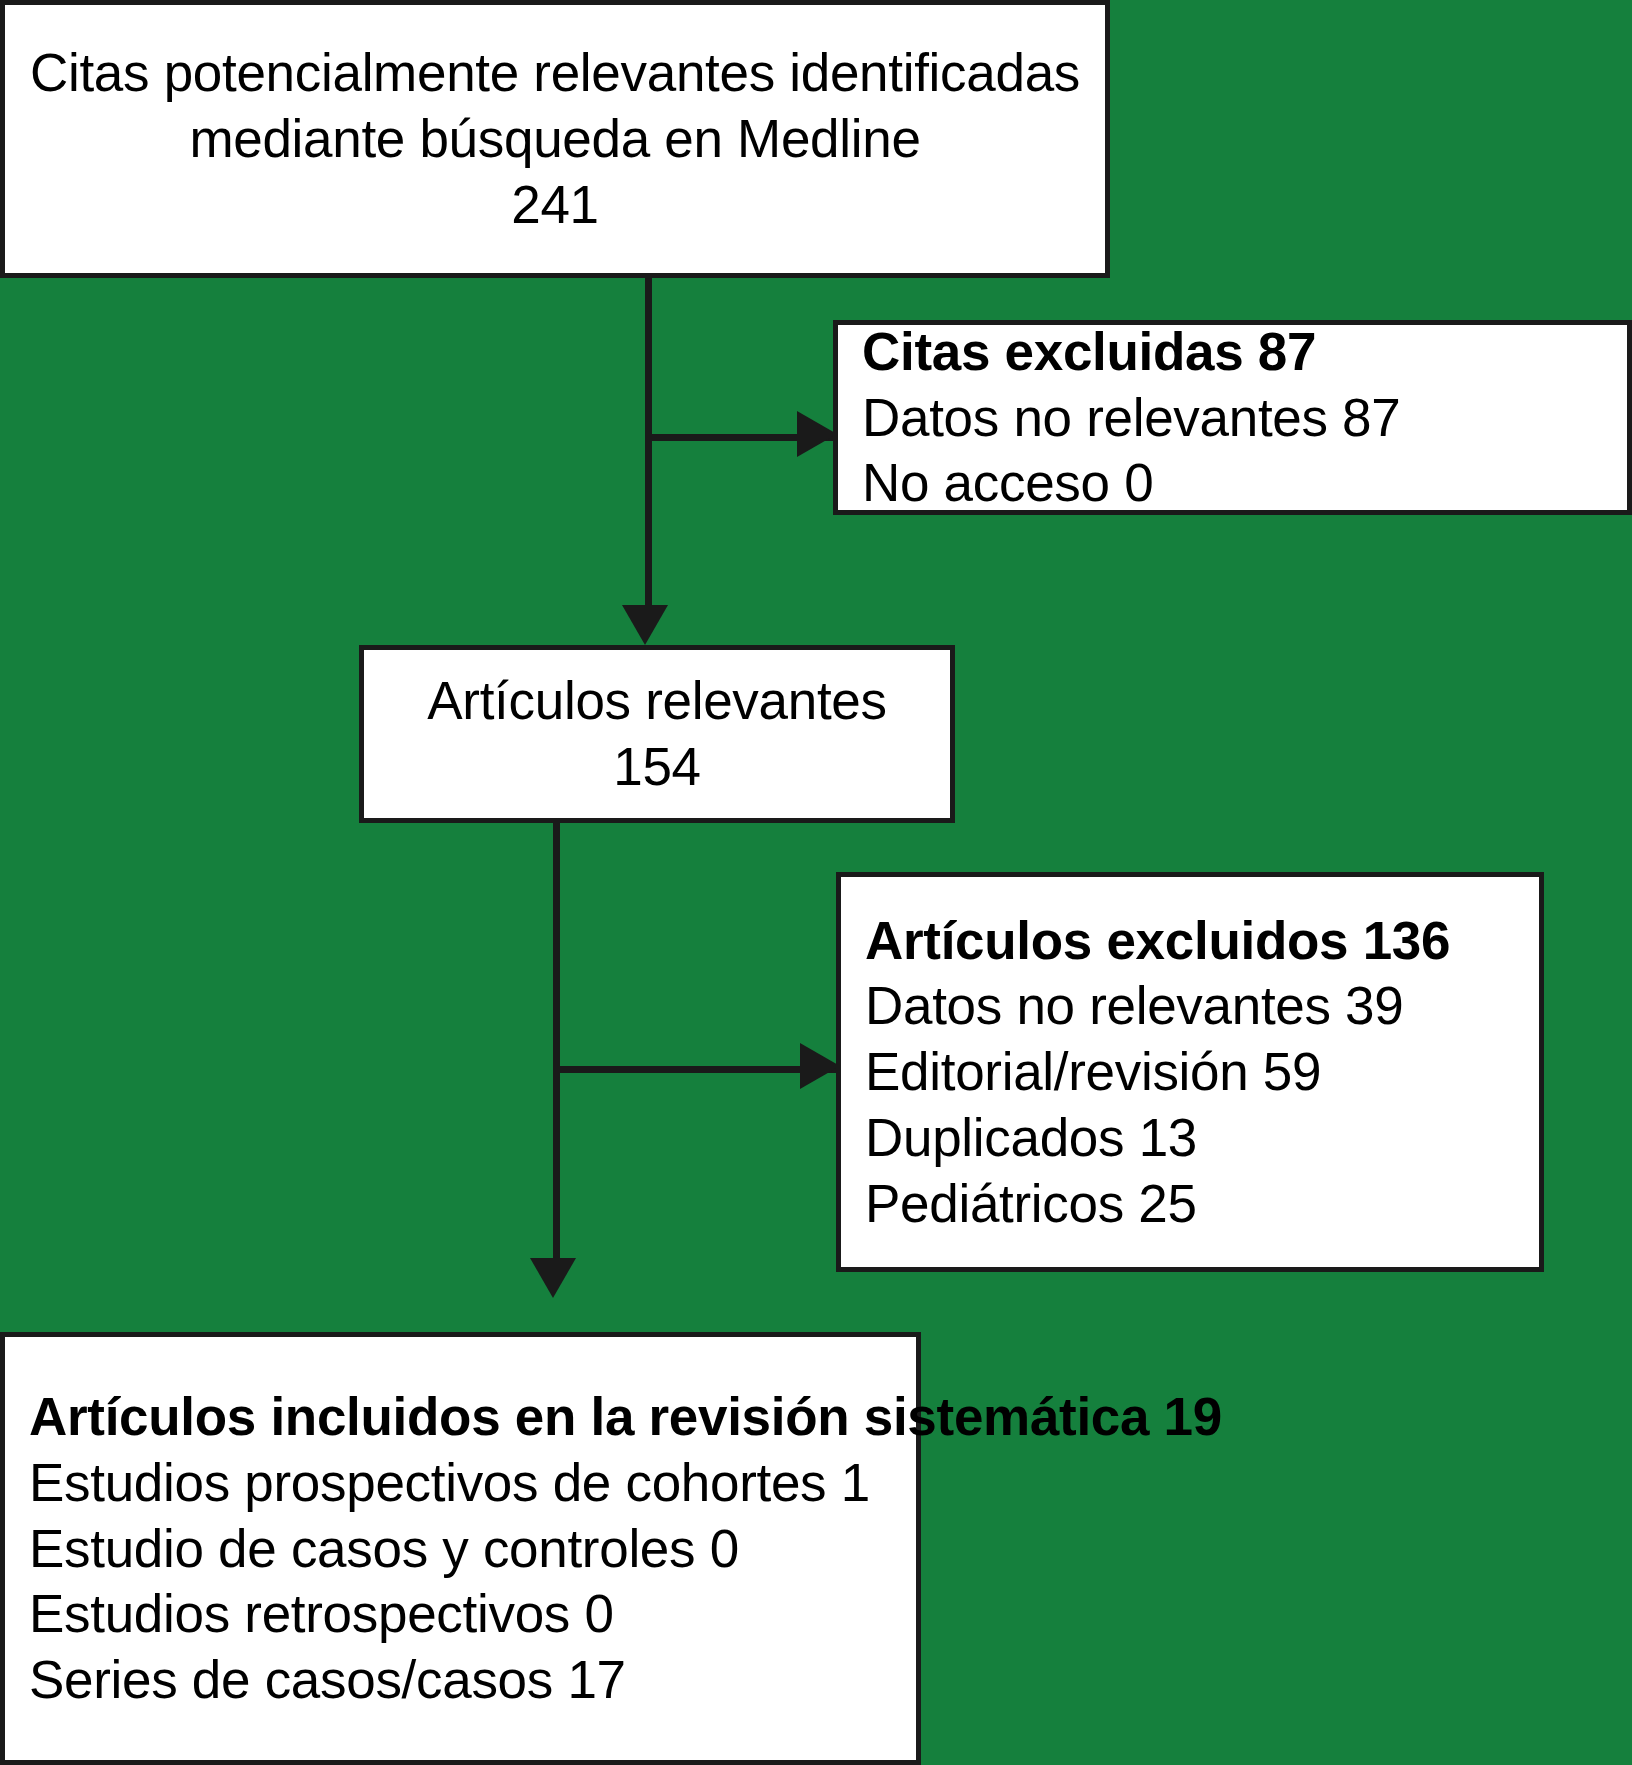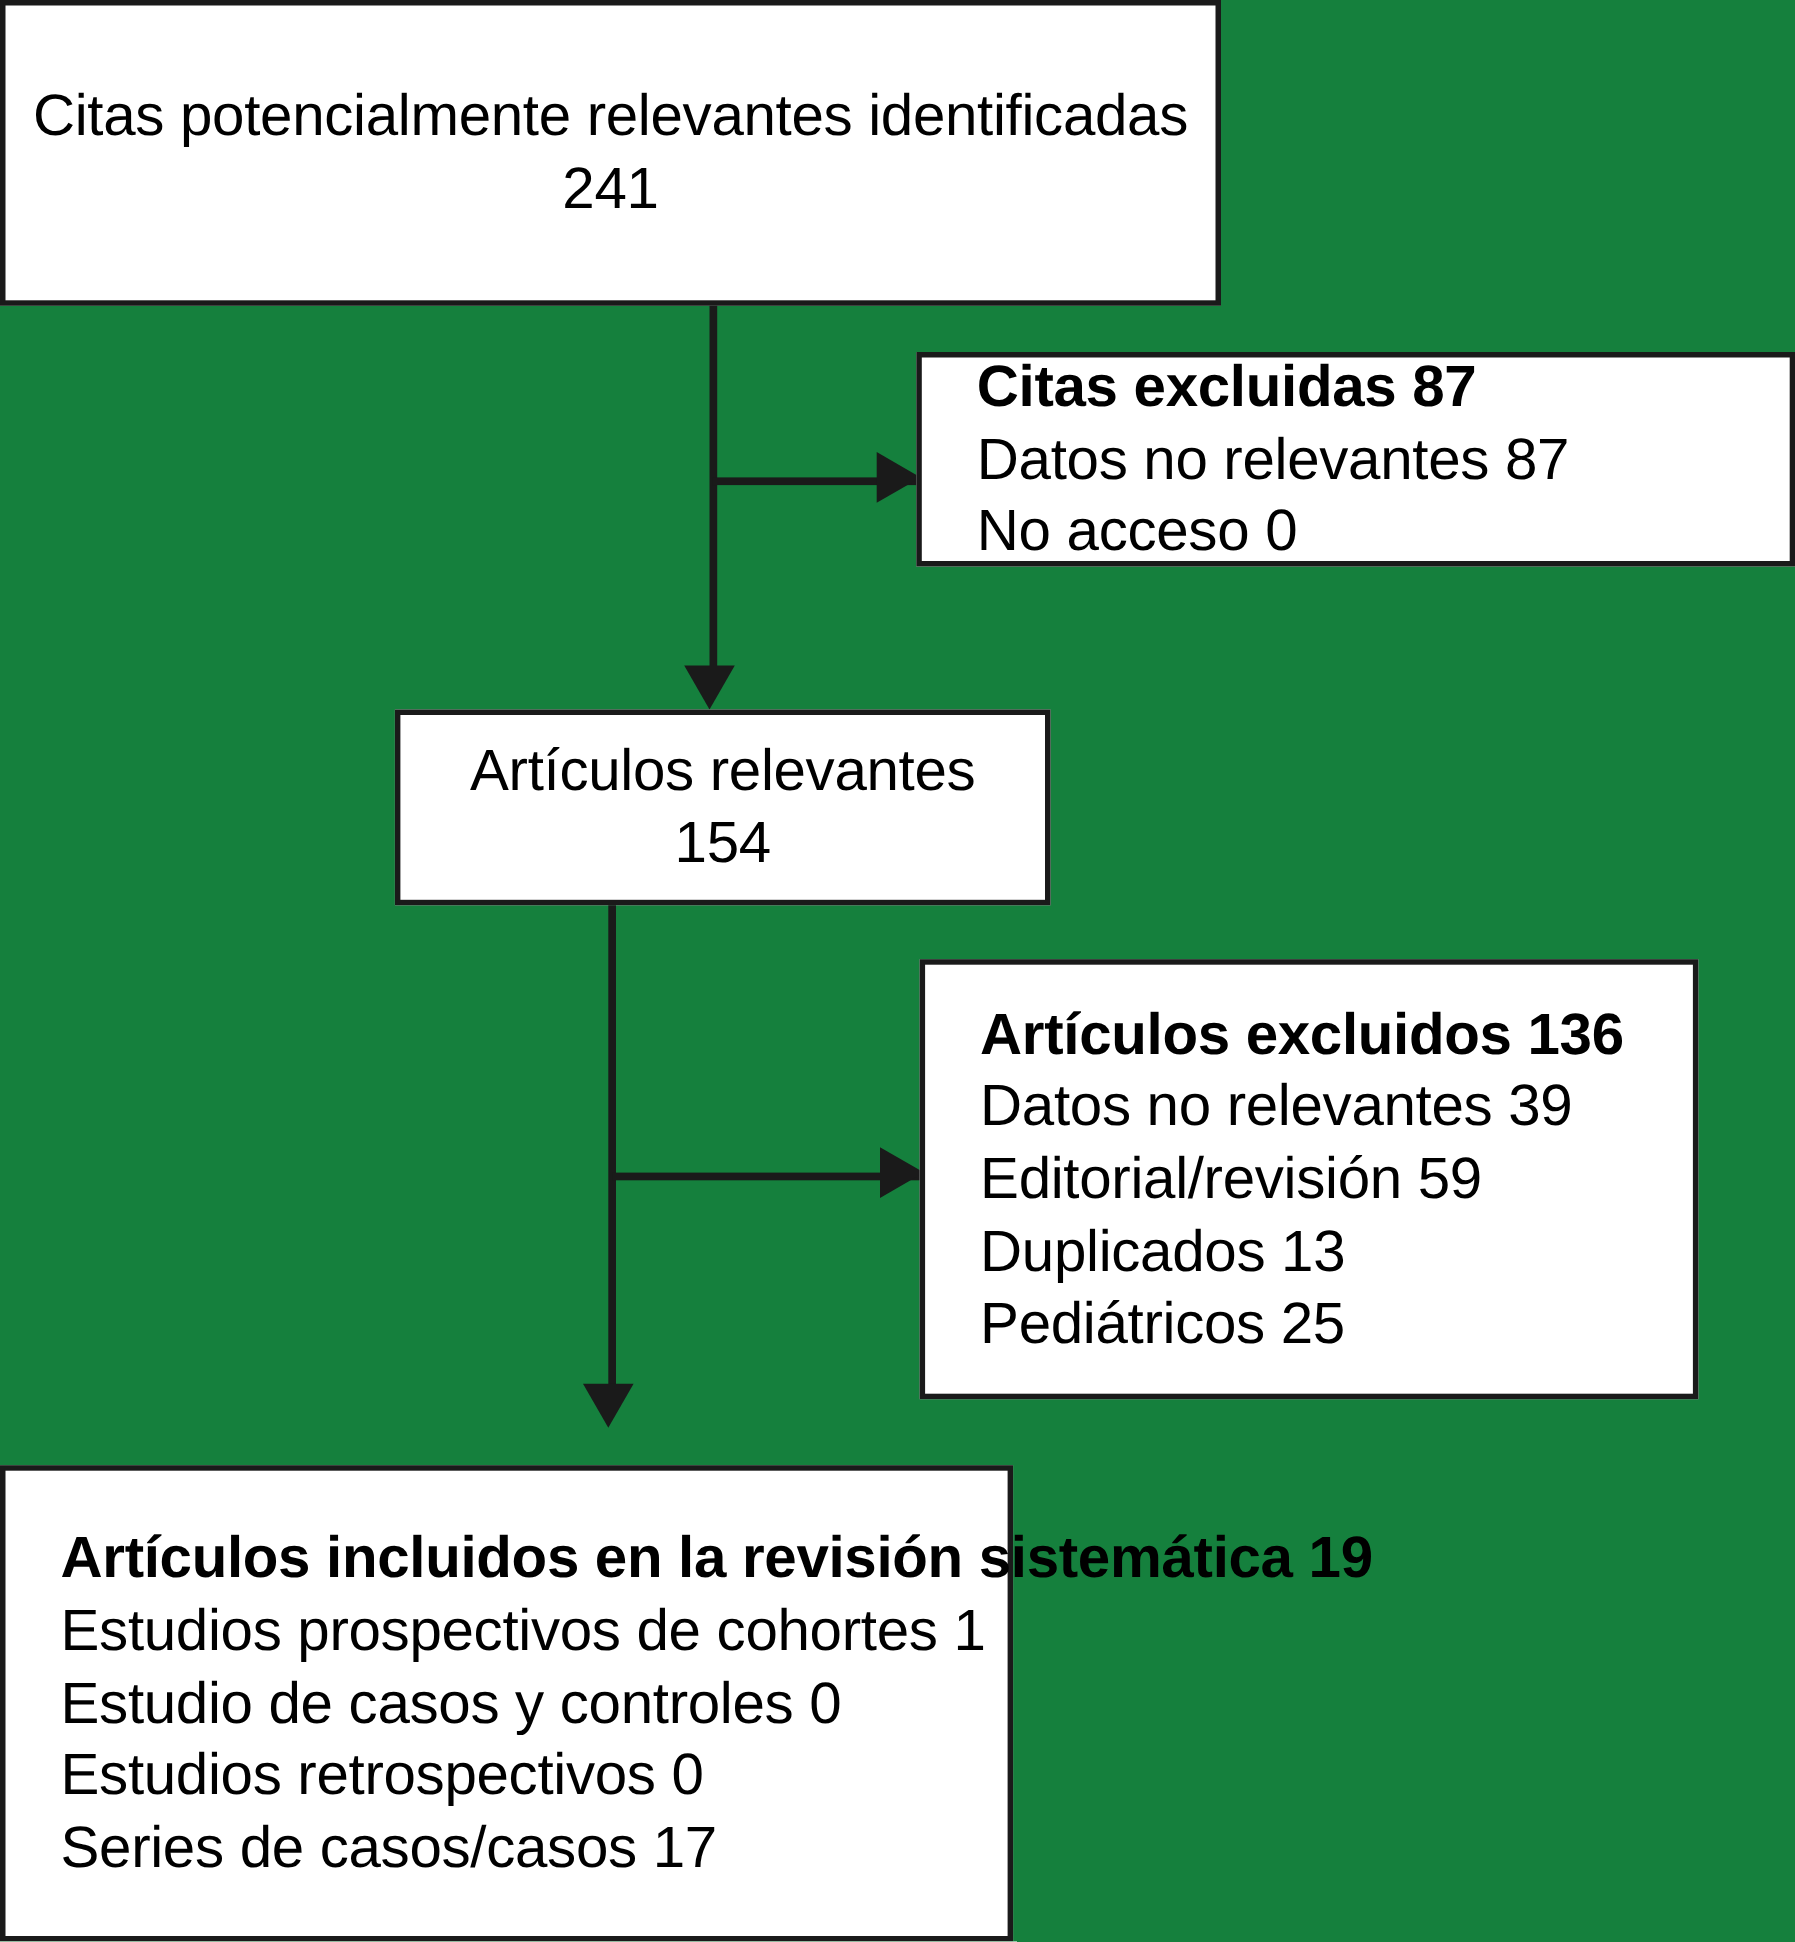--- a/index.html
+++ b/index.html
@@ -35,21 +35,21 @@
     white-space: nowrap;
     letter-spacing: -0.3px;
   }
   .bold {
     font-weight: bold;
   }
   .center .line-text {
     text-align: center;
   }
   .left-pad {
-    padding-left: 50px;
+    padding-left: 24px;
   }
 
   
   #box-sources {
     left: 0px;
     top: 0px;
     width: 1110px;
     height: 278px;
   }
   #box-sources .box-inner { justify-content: center; }
@@ -124,20 +124,21 @@
   #arrow-to-excluded-articles { left: 800px; top: 1043px; }
 </style>
 </head>
 <body>
 
 <div id="flowchart">
 
   <div class="box center" id="box-sources">
     <div class="box-inner">
       <div class="line-text">Citas potencialmente relevantes identificadas</div>
+      <div class="line-text">mediante búsqueda en Medline</div>
       <div class="line-text">241</div>
     </div>
   </div>
 
   <div class="vline" id="vline-main-1"></div>
   <div class="arrow-down" id="arrow-into-relevant"></div>
 
   <div class="hline" id="hline-to-excluded-citations"></div>
   <div class="arrow-right" id="arrow-to-excluded-citations"></div>
 

